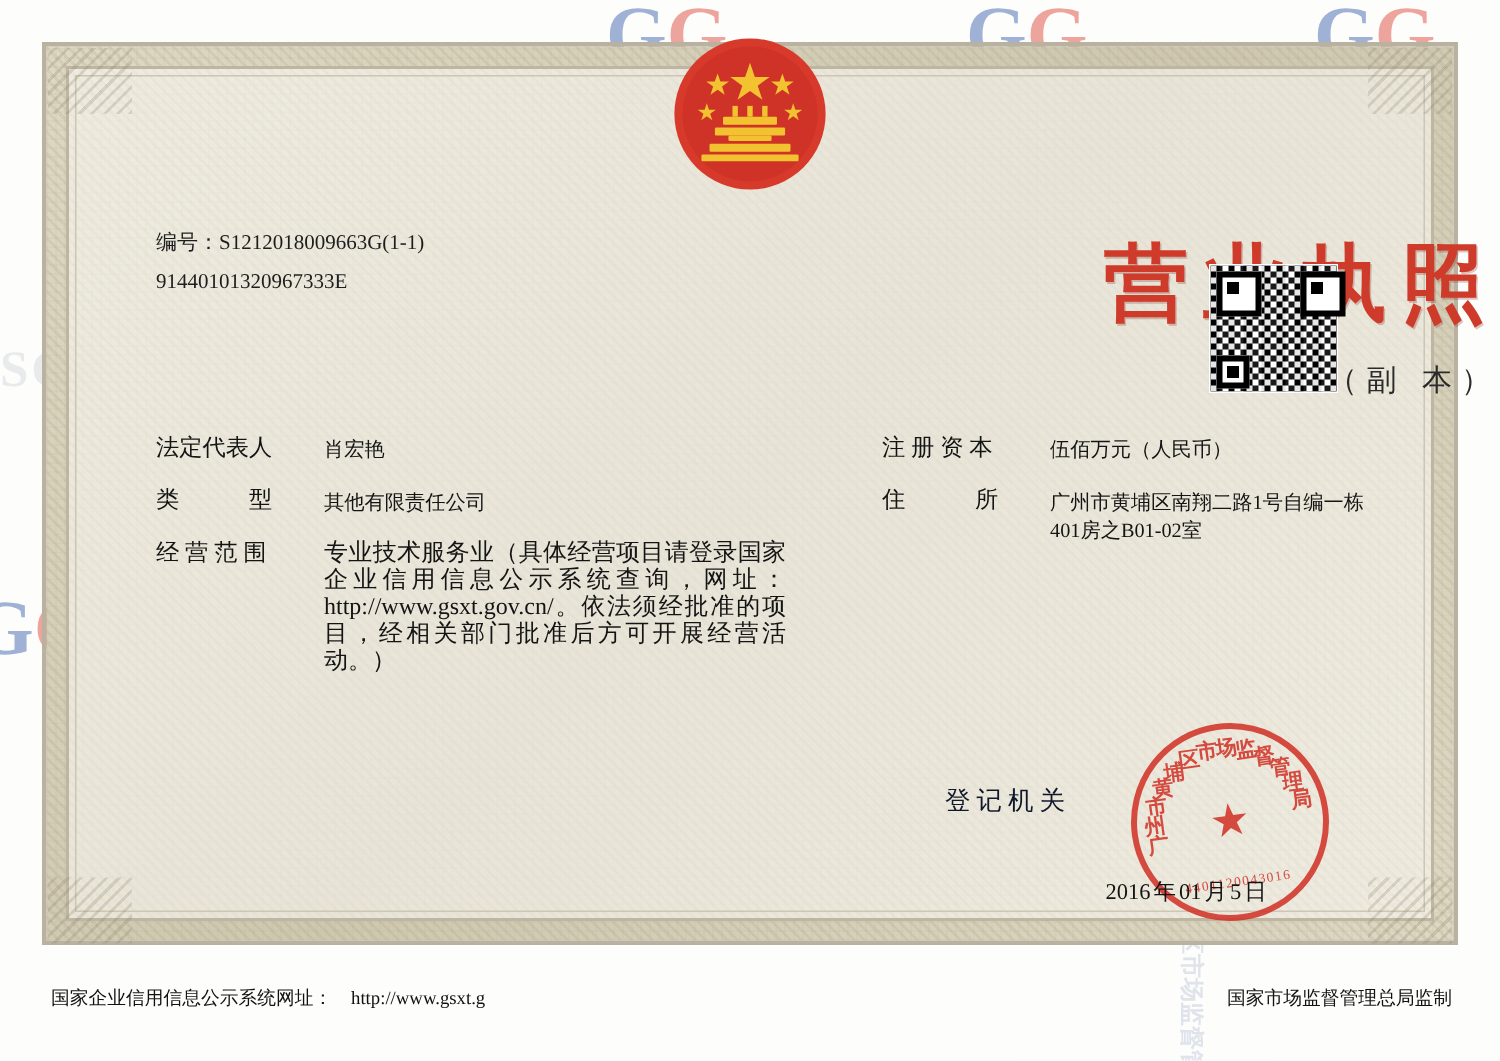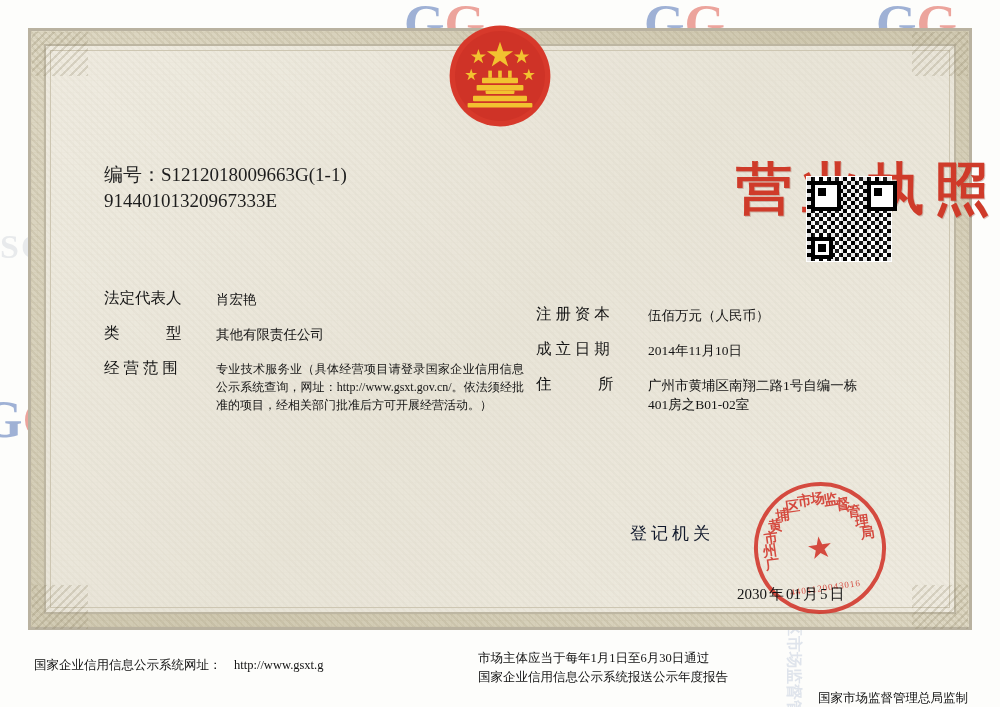--- a/index.html
+++ b/index.html
@@ -132,24 +132,23 @@
     letter-spacing: 6px;
     color: #2b2b2b;
   }
 
   
   .serial-block {
     position: absolute;
     left: 104px;
     top: 150px;
     font-family: "Liberation Serif", serif;
-    font-size: 19px;
+    font-size: 14px;
     color: #1d1d1d;
     line-height: 26px;
-    margin-top: 12px;
   }
   .serial-block .row { white-space: nowrap; }
 
   
   .qr-wrap {
     position: absolute;
     right: 108px;
     top: 176px;
     display: flex;
     align-items: flex-start;
@@ -221,24 +220,23 @@
 
   
   .fields-left {
     position: absolute;
     left: 104px;
     top: 288px;
     width: 420px;
   }
   .fields-right {
     position: absolute;
-    left: 536px;
+    left: 588px;
     top: 288px;
     width: 340px;
-    margin-top: 16px;
   }
   .field {
     display: flex;
     align-items: flex-start;
     margin-bottom: 14px;
     font-family: "Liberation Serif", serif;
     color: #141414;
   }
   .f-label {
     width: 112px;
@@ -247,21 +245,21 @@
     letter-spacing: 0px;
     white-space: nowrap;
   }
   .f-value {
     flex: 1;
     font-size: 13.5px;
     line-height: 19px;
     padding-top: 2px;
   }
   .f-value.small {
-    font-size: 12px;
+    font-size: 16px;
     line-height: 18px;
     text-align: justify;
   }
 
   
   .registrar {
     position: absolute;
     left: 630px;
     top: 522px;
     font-family: "Liberation Serif", serif;
@@ -336,21 +334,21 @@
     left: 34px; top: 8px;
   }
   .footer .fc {
     position: absolute;
     left: 478px; top: 0px;
     line-height: 19px;
     text-align: left;
   }
   .footer .fr {
     position: absolute;
-    right: 32px; top: 8px; margin-top: 33px;
+    right: 32px; top: 8px;
   }
 </style>
 </head>
 <body>
 
 <div id="page">
 
   <div class="wm-layer">
 
     <div class="wm-text" style="left:160px; top:112px; font-size:34px;">SCJDGL</div>
@@ -404,20 +402,21 @@
         <rect x="47" y="54" width="4" height="8"></rect>
         <rect x="58" y="54" width="4" height="8"></rect>
         <rect x="69" y="54" width="4" height="8"></rect>
         <rect x="24" y="90" width="72" height="5" rx="1"></rect>
       </g>
     </svg>
   </div>
 
   <div class="title-block">
     <div class="title-main">营业执照</div>
+    <div class="title-sub">（副 本）</div>
   </div>
 
   <div class="serial-block">
     <div class="row">
       <span>编号：</span><span>S1212018009663G(1-1)</span>
     </div>
     <div class="row">91440101320967333E</div>
   </div>
 
   <div class="qr-wrap">
@@ -441,24 +440,20 @@
     <div class="field">
       <div class="f-label">经 营 范 围</div>
       <div class="f-value small">专业技术服务业（具体经营项目请登录国家企业信用信息公示系统查询，网址：http://www.gsxt.gov.cn/。依法须经批准的项目，经相关部门批准后方可开展经营活动。）</div>
     </div>
   </div>
 
   <div class="fields-right">
     <div class="field">
       <div class="f-label">注 册 资 本</div>
       <div class="f-value">伍佰万元（人民币）</div>
-    </div>
-    <div class="field">
-      <div class="f-label">成 立 日 期</div>
-      <div class="f-value">2014年11月10日</div>
     </div>
     <div class="field">
       <div class="f-label">住　　　所</div>
       <div class="f-value">广州市黄埔区南翔二路1号自编一栋401房之B01-02室</div>
     </div>
   </div>
 
   <div class="registrar">登记机关</div>
 
   <div class="seal">
@@ -473,25 +468,21 @@
     <div class="seal-char" style="transform:rotate(-10deg) translateY(-50px) rotate(10deg);">市</div>
     <div class="seal-char" style="transform:rotate(5deg) translateY(-50px) rotate(-5deg);">场</div>
     <div class="seal-char" style="transform:rotate(20deg) translateY(-50px) rotate(-20deg);">监</div>
     <div class="seal-char" style="transform:rotate(35deg) translateY(-50px) rotate(-35deg);">督</div>
     <div class="seal-char" style="transform:rotate(50deg) translateY(-50px) rotate(-50deg);">管</div>
     <div class="seal-char" style="transform:rotate(65deg) translateY(-50px) rotate(-65deg);">理</div>
     <div class="seal-char" style="transform:rotate(80deg) translateY(-50px) rotate(-80deg);">局</div>
   </div>
 
   <div class="date-line">
-    <span>2030</span><span>年</span><span>01</span><span>月</span><span>5</span><span>日</span>
+    <span>2016</span><span>年</span><span>01</span><span>月</span><span>5</span><span>日</span>
   </div>
 
   <div class="footer">
     <div class="fl">国家企业信用信息公示系统网址：　http://www.gsxt.g</div>
-    <div class="fc">
-      <div>市场主体应当于每年1月1日至6月30日通过</div>
-      <div>国家企业信用信息公示系统报送公示年度报告</div>
-    </div>
     <div class="fr">国家市场监督管理总局监制</div>
   </div>
 
 </div>
 
 </body></html>

